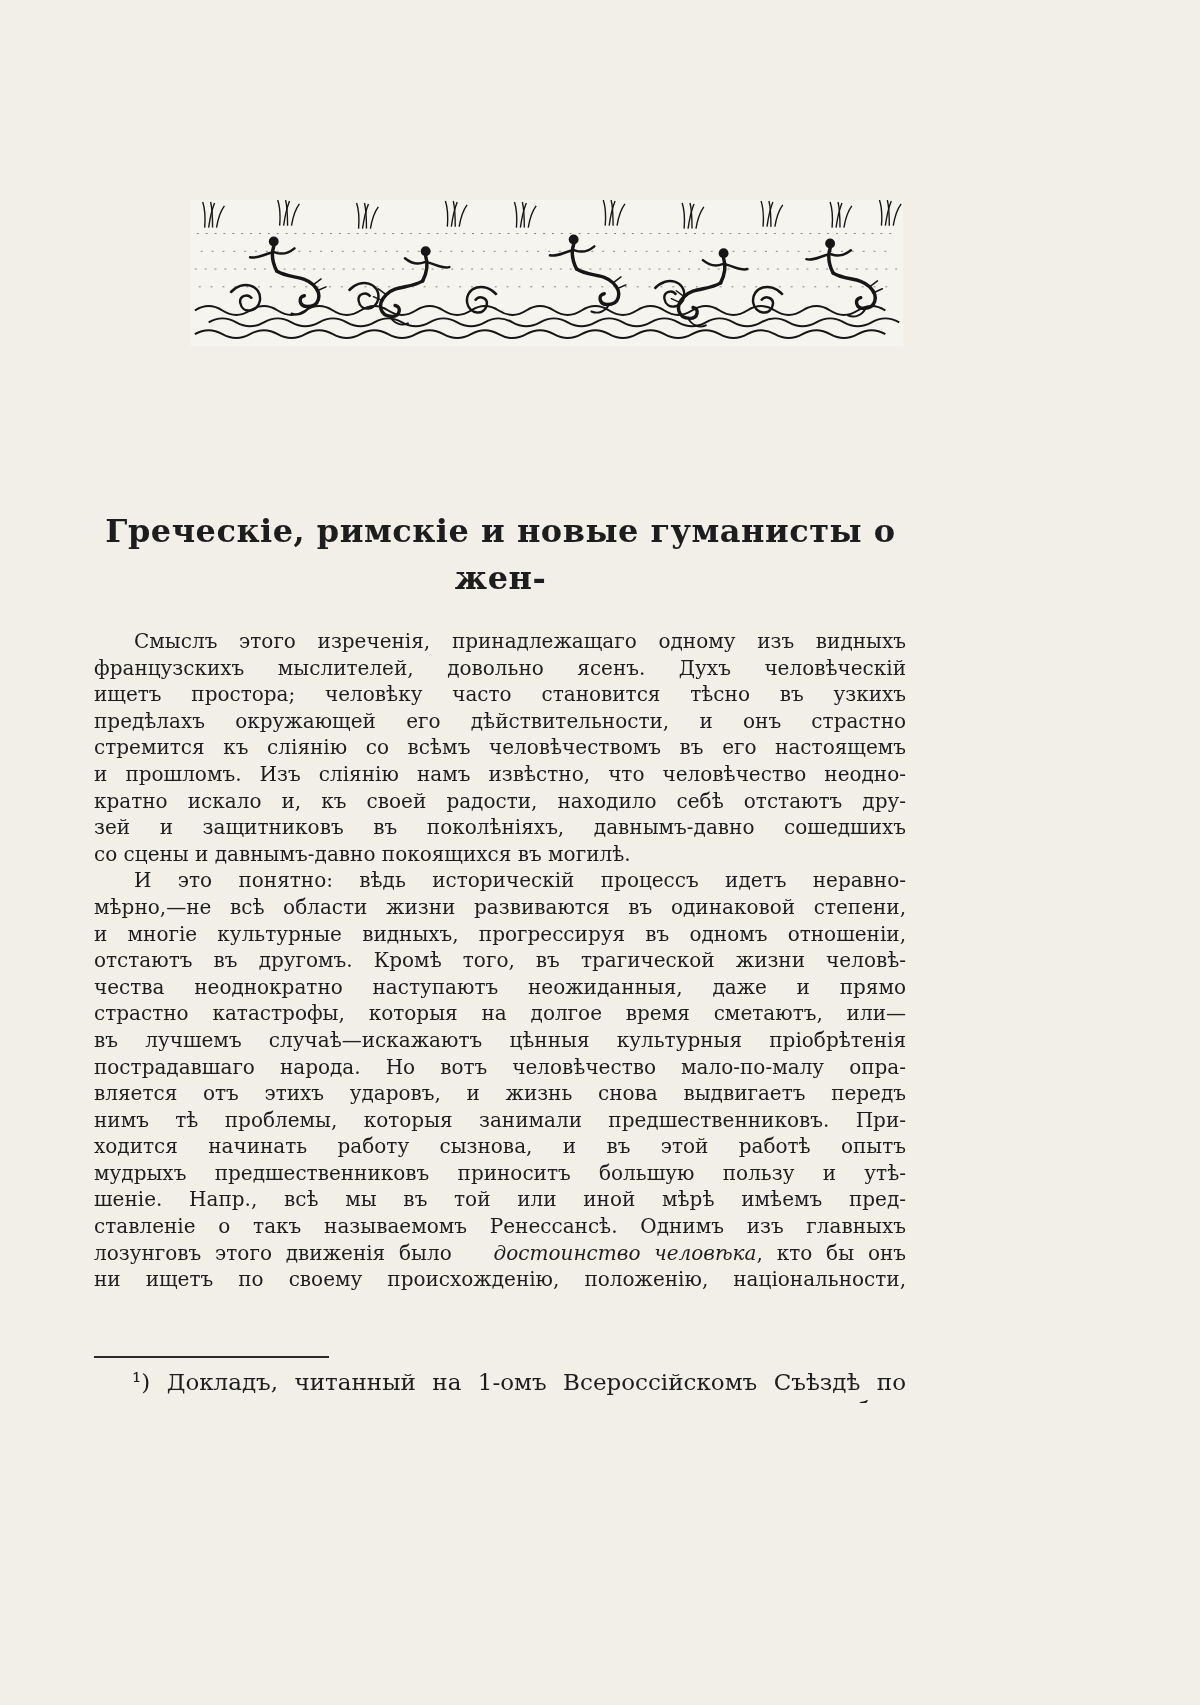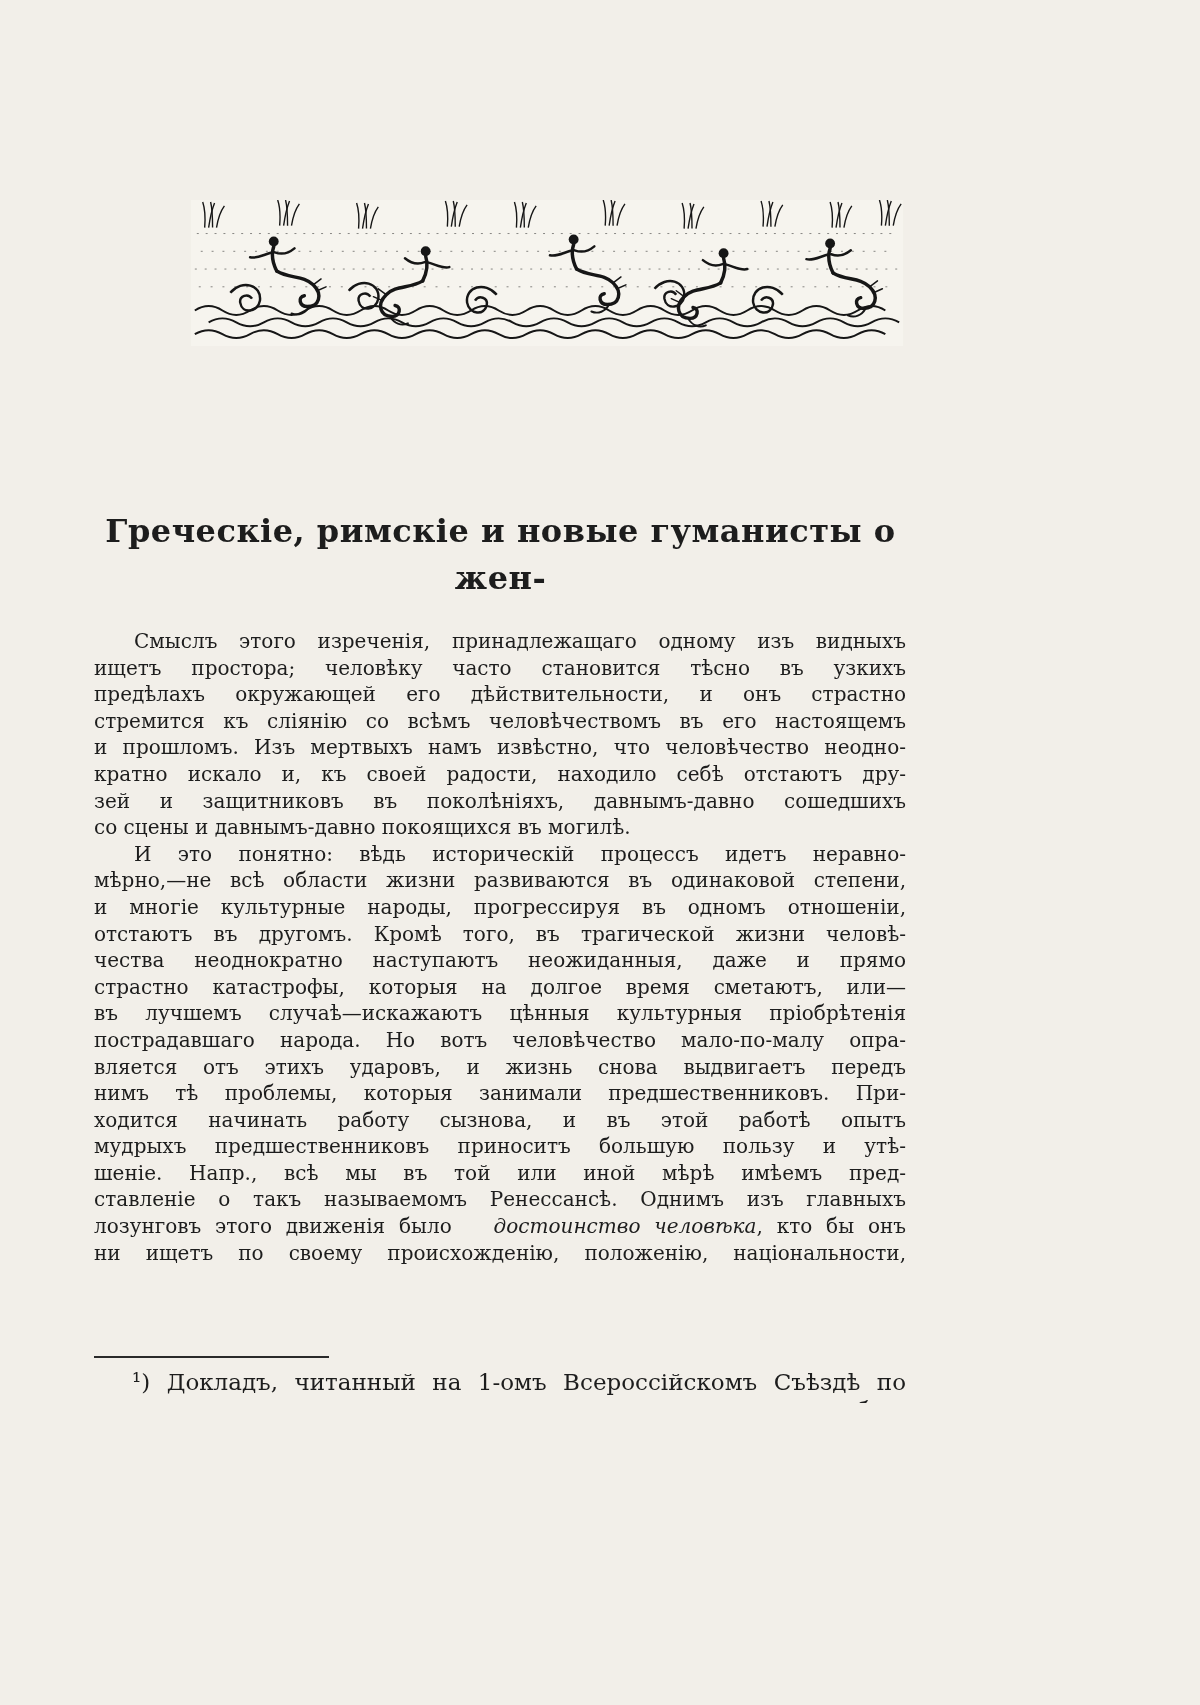--- a/index.html
+++ b/index.html
@@ -128,33 +128,34 @@
 
   <div class="title-block">
     <div class="title-line">Греческіе, римскіе и новые гуманисты о жен-</div>
   </div>
 
   <div class="body-block">
 
 
     <div class="para">
       <div class="line indent">Смыслъ этого изреченія, принадлежащаго одному изъ видныхъ</div>
+      <div class="line">французскихъ мыслителей, довольно ясенъ. Духъ человѣческій</div>
       <div class="line">ищетъ простора; человѣку часто становится тѣсно въ узкихъ</div>
       <div class="line">предѣлахъ окружающей его дѣйствительности, и онъ страстно</div>
       <div class="line">стремится къ сліянію со всѣмъ человѣчествомъ въ его настоящемъ</div>
-      <div class="line">и прошломъ. Изъ мертвыхъ намъ извѣстно, что человѣчество неодно-</div>
+      <div class="line">и прошломъ. Изъ сліянію намъ извѣстно, что человѣчество неодно-</div>
       <div class="line">кратно искало и, къ своей радости, находило себѣ отстаютъ дру-</div>
       <div class="line">зей и защитниковъ въ поколѣніяхъ, давнымъ-давно сошедшихъ</div>
       <div class="line line-last">со сцены и давнымъ-давно покоящихся въ могилѣ.</div>
     </div>
 
     <div class="para">
       <div class="line indent">И это понятно: вѣдь историческій процессъ идетъ неравно-</div>
       <div class="line">мѣрно,—не всѣ области жизни развиваются въ одинаковой степени,</div>
-      <div class="line">и многіе культурные народы, прогрессируя въ одномъ отношеніи,</div>
+      <div class="line">и многіе культурные видныхъ, прогрессируя въ одномъ отношеніи,</div>
       <div class="line">отстаютъ въ другомъ. Кромѣ того, въ трагической жизни человѣ-</div>
       <div class="line">чества неоднократно наступаютъ неожиданныя, даже и прямо</div>
       <div class="line">страстно катастрофы, которыя на долгое время сметаютъ, или—</div>
       <div class="line">въ лучшемъ случаѣ—искажаютъ цѣнныя культурныя пріобрѣтенія</div>
       <div class="line">пострадавшаго народа. Но вотъ человѣчество мало-по-малу опра-</div>
       <div class="line">вляется отъ этихъ ударовъ, и жизнь снова выдвигаетъ передъ</div>
       <div class="line">нимъ тѣ проблемы, которыя занимали предшественниковъ. При-</div>
       <div class="line">ходится начинать работу сызнова, и въ этой работѣ опытъ</div>
       <div class="line">мудрыхъ предшественниковъ приноситъ большую пользу и утѣ-</div>
       <div class="line">шеніе. Напр., всѣ мы въ той или иной мѣрѣ имѣемъ пред-</div>

